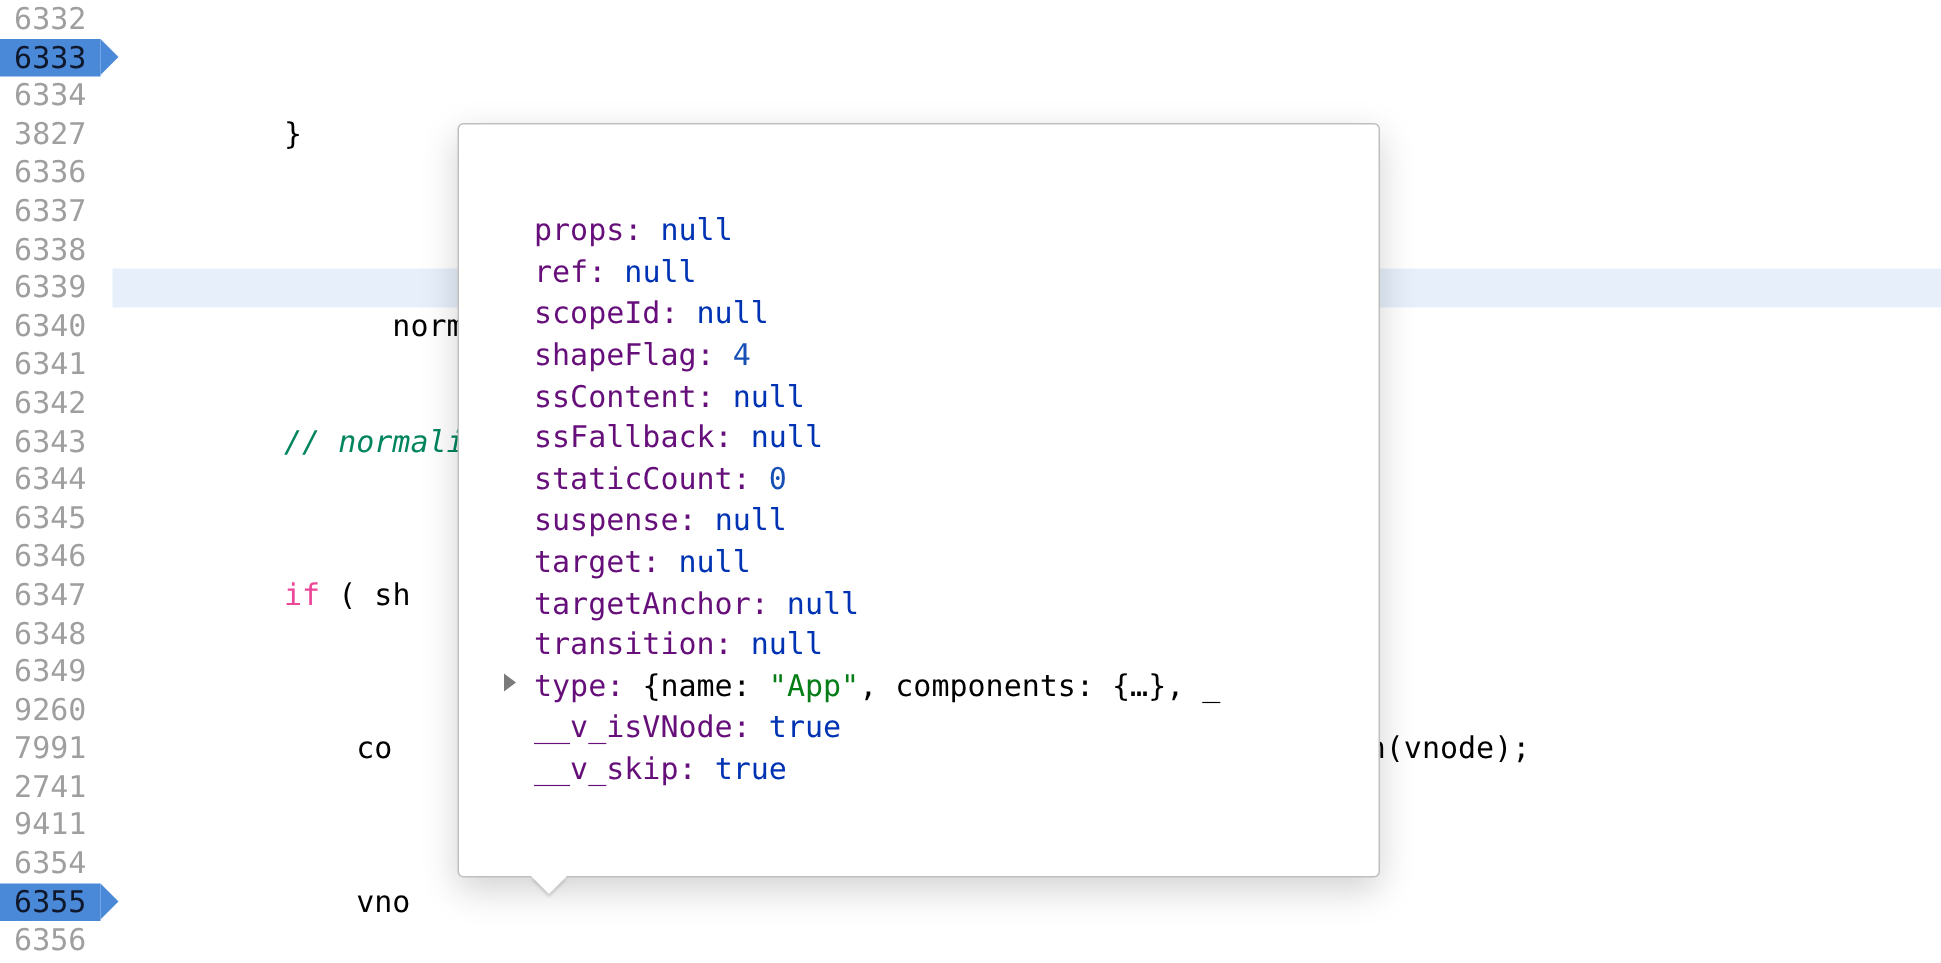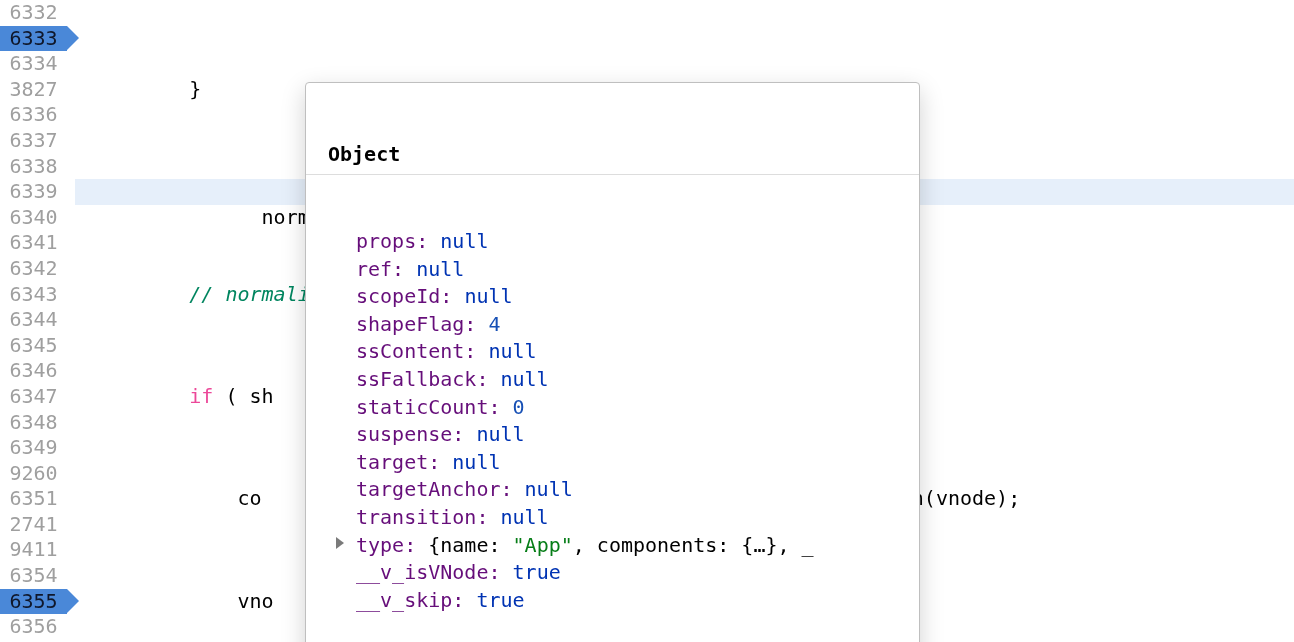--- a/index.html
+++ b/index.html
@@ -130,21 +130,21 @@
       <div class="ln">6341</div>
       <div class="ln">6342</div>
       <div class="ln">6343</div>
       <div class="ln">6344</div>
       <div class="ln">6345</div>
       <div class="ln">6346</div>
       <div class="ln">6347</div>
       <div class="ln">6348</div>
       <div class="ln">6349</div>
       <div class="ln">9260</div>
-      <div class="ln">6351</div>
+      <div class="ln">7991</div>
       <div class="ln">2741</div>
       <div class="ln">9411</div>
       <div class="ln">6354</div>
       <div class="ln active">6355</div>
       <div class="ln">6356</div>
     </div>
 
   <div class="code">
 
     <div class="line"><span>        }</span></div>
@@ -184,18 +184,17 @@
 
     
     
 
     
 
     
 
     
     <div class="popup">
-      <div class="title">Object</div>
       <div class="rows" id="popup-rows"><div class="prow"><span class="pkey">props: </span><span class="kwv">null</span></div><div class="prow"><span class="pkey">ref: </span><span class="kwv">null</span></div><div class="prow"><span class="pkey">scopeId: </span><span class="kwv">null</span></div><div class="prow"><span class="pkey">shapeFlag: </span><span class="num">4</span></div><div class="prow"><span class="pkey">ssContent: </span><span class="kwv">null</span></div><div class="prow"><span class="pkey">ssFallback: </span><span class="kwv">null</span></div><div class="prow"><span class="pkey">staticCount: </span><span class="num">0</span></div><div class="prow"><span class="pkey">suspense: </span><span class="kwv">null</span></div><div class="prow"><span class="pkey">target: </span><span class="kwv">null</span></div><div class="prow"><span class="pkey">targetAnchor: </span><span class="kwv">null</span></div><div class="prow"><span class="pkey">transition: </span><span class="kwv">null</span></div><div class="prow"><span class="expander"></span><span class="pkey">type: </span><span>{name: <span class="str">"App"</span>, components: {…}, _</span></div><div class="prow"><span class="pkey">__v_isVNode: </span><span class="kwv">true</span></div><div class="prow"><span class="pkey">__v_skip: </span><span class="kwv">true</span></div></div>
     </div>
 
   </div>
 </div>
 
 </body></html>

